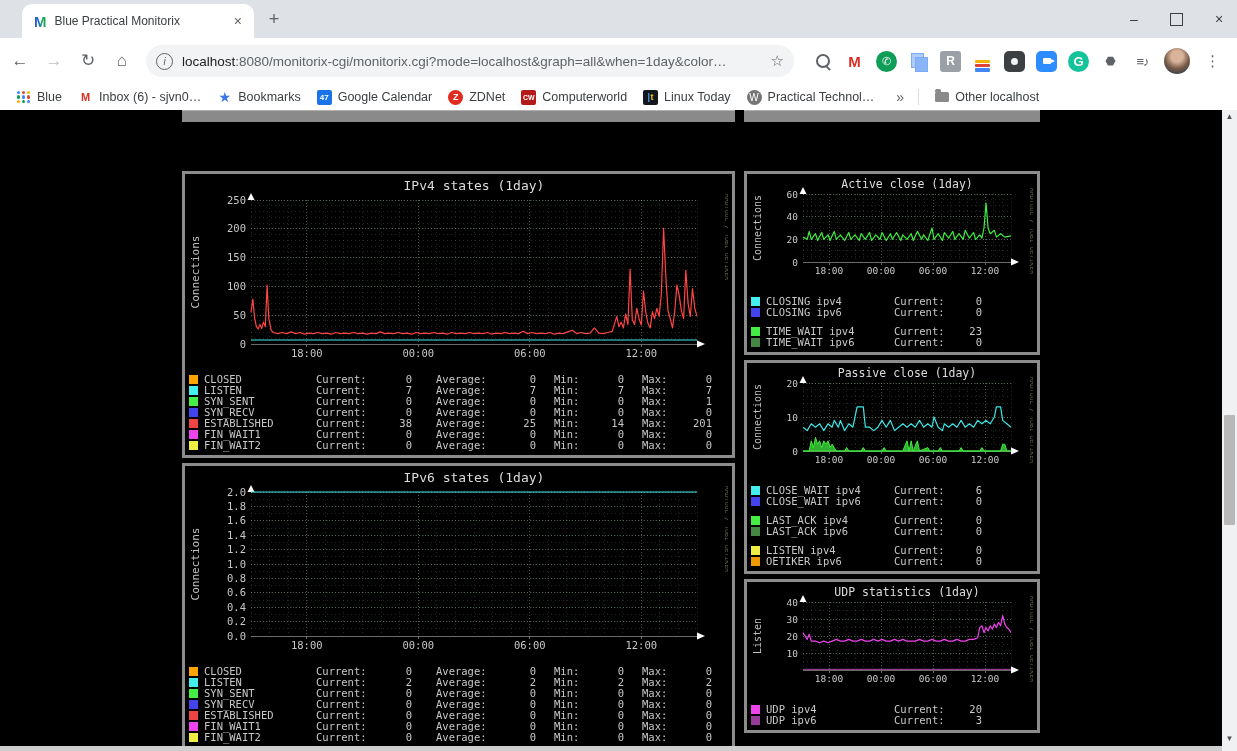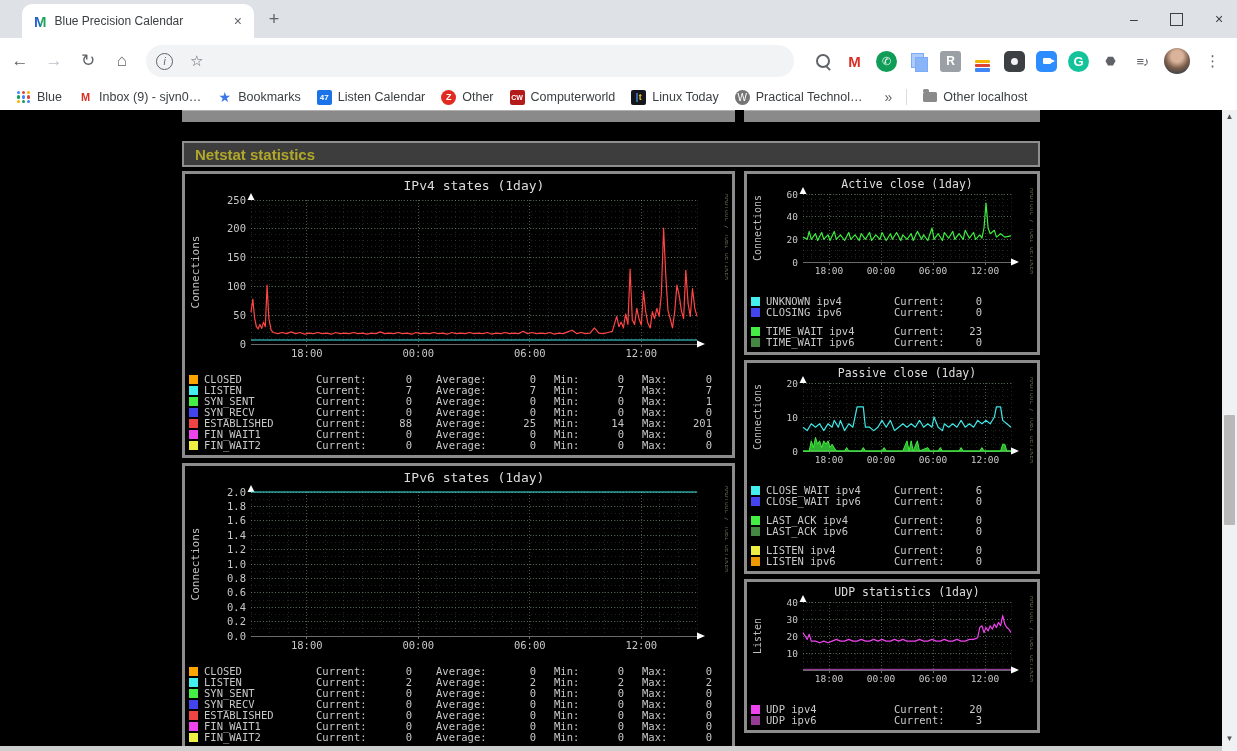--- a/index.html
+++ b/index.html
@@ -110,38 +110,39 @@
   .sb-thumb{position:absolute;left:2px;top:305px;width:11px;height:110px;background:#b8b8b8;border-radius:1px;}
 </style>
 </head>
 <body>
 
 <div class="win">
 
   <div class="titlebar">
     <div class="tab">
       <span class="favicon">M</span>
-      <span class="tab-title">Blue Precision Calendar</span>
+      <span class="tab-title">Blue Practical Monitorix</span>
       <span class="tab-close">×</span>
     </div>
     <div class="newtab">+</div>
     <div class="wincontrols">
       <span class="wc">–</span>
       <span class="wc-max"></span>
       <span class="wc">×</span>
     </div>
   </div>
 
   <div class="toolbar">
     <span class="navbtn">←</span>
     <span class="navbtn disabled">→</span>
     <span class="navbtn">↻</span>
     <span class="navbtn">⌂</span>
     <div class="urlbar">
       <span class="infoicon">i</span>
+      <span class="urltext"><span class="urlhost">localhost</span><span class="urlrest">:8080/monitorix-cgi/monitorix.cgi?mode=localhost&amp;graph=all&amp;when=1day&amp;color…</span></span>
       <span class="staricon">☆</span>
     </div>
     <div class="extrow">
       <span class="ext">
           <span class="searchglass"></span>
         </span>
       <span class="ext gmail">M</span>
       <span class="ext voice">✆</span>
       <span class="ext copyic">
           <span class="pg pg1"></span>
@@ -181,33 +182,33 @@
             <i style="background:#db4437"></i>
             <i style="background:#f4b400"></i>
             <i style="background:#0f9d58"></i>
             <i style="background:#4285f4"></i>
           </span>
         </span>
       <span>Blue</span>
     </span>
     <span class="bm">
         <span class="bmic gmail" style="font-size:11px;">M</span>
-        <span>Inbox (9) - sjvn0…</span>
+        <span>Inbox (6) - sjvn0…</span>
       </span>
     <span class="bm">
         <span class="bmic bmstar">★</span>
         <span>Bookmarks</span>
       </span>
     <span class="bm">
         <span class="bmic gcal">47</span>
-        <span>Listen Calendar</span>
+        <span>Google Calendar</span>
       </span>
     <span class="bm">
         <span class="bmic zdnet">Z</span>
-        <span>Other</span>
+        <span>ZDNet</span>
       </span>
     <span class="bm">
         <span class="bmic cw">CW</span>
         <span>Computerworld</span>
       </span>
     <span class="bm">
         <span class="bmic ltod">
           <b>|</b>
           <span>t</span>
         </span>
@@ -222,23 +223,20 @@
     <span class="bm">
         <span class="folder"></span>
         <span>Other localhost</span>
       </span>
   </div>
 
   <div class="content">
     <div class="prevbar l"></div>
     <div class="prevbar r"></div>
 
-    <div class="sectionheader">
-      <span class="sectiontitle">Netstat statistics</span>
-    </div>
 
     <div class="cols">
       <div class="colL">
         <div class="chart-cell large"><svg viewBox="0 0 539 190" width="100%">
               <line x1="62" y1="166" x2="508" y2="166" class="gmin"></line>
               <line x1="62" y1="160.24" x2="508" y2="160.24" class="gmin"></line>
               <line x1="62" y1="154.48" x2="508" y2="154.48" class="gmin"></line>
               <line x1="62" y1="148.72" x2="508" y2="148.72" class="gmin"></line>
               <line x1="62" y1="142.96" x2="508" y2="142.96" class="gmin"></line>
               <line x1="62" y1="137.2" x2="508" y2="137.2" class="gmin"></line>
@@ -377,21 +375,21 @@
                 <span class="lv" style="width: 34px;">0</span>
                 <span class="lgp" style="width: 18px;"></span>
                 <span class="ll" style="width: 36px;">Max:</span>
                 <span class="lv" style="width: 34px;">0</span>
                 <span class="lgp" style="width: 0px;"></span>
               </div>
               <div class="lrow">
                 <span class="lsw" style="background: rgb(238, 68, 68);"></span>
                 <span class="lname" style="width: 112px;">ESTABLISHED</span>
                 <span class="ll" style="width: 62px;">Current:</span>
-                <span class="lv" style="width: 34px;">88</span>
+                <span class="lv" style="width: 34px;">38</span>
                 <span class="lgp" style="width: 24px;"></span>
                 <span class="ll" style="width: 66px;">Average:</span>
                 <span class="lv" style="width: 34px;">25</span>
                 <span class="lgp" style="width: 18px;"></span>
                 <span class="ll" style="width: 36px;">Min:</span>
                 <span class="lv" style="width: 34px;">14</span>
                 <span class="lgp" style="width: 18px;"></span>
                 <span class="ll" style="width: 36px;">Max:</span>
                 <span class="lv" style="width: 34px;">201</span>
                 <span class="lgp" style="width: 0px;"></span>
@@ -687,21 +685,21 @@
               <line x1="52" y1="84" x2="260" y2="84" class="gax"></line>
               <polygon points="52,9 48.5,16 55.5,16" fill="#fff"></polygon>
               <polygon points="268,84 260,80.5 260,87.5" fill="#fff"></polygon>
               <polyline points="52.0,59.1 56.2,61.3 58.2,53.4 60.3,61.3 64.5,55.7 66.6,62.5 70.7,54.5 72.8,61.3 77.0,56.8 79.0,62.5 83.2,53.4 85.3,61.3 89.4,56.8 93.6,62.5 97.8,54.5 99.8,61.3 104.0,56.8 108.2,62.5 110.2,55.7 114.4,61.3 118.6,54.5 120.6,62.5 124.8,56.8 129.0,61.3 131.0,54.5 135.2,62.5 139.4,55.7 141.4,61.3 145.6,54.5 149.8,62.5 151.8,56.8 156.0,61.3 160.2,55.7 162.2,62.5 166.4,53.4 170.6,61.3 172.6,56.8 176.8,62.5 181.0,50.0 183.0,61.3 187.2,55.7 191.4,62.5 193.4,54.5 197.6,60.2 201.8,53.4 203.8,61.3 208.0,55.7 212.2,61.3 214.2,52.3 218.4,60.2 222.6,54.5 224.6,61.3 228.8,56.8 230.9,60.2 233.0,50.0 235.0,25.1 237.1,50.0 239.2,55.7 243.4,52.3 245.4,59.1 249.6,55.7 253.8,59.1 260.0,57.9" fill="none" stroke="#3dee3d" stroke-width="1.2" stroke-linejoin="round"></polyline>
               <text x="156" y="10" text-anchor="middle" class="ct">Active close  (1day)</text>
               <text x="10" y="50" text-anchor="middle" class="cyl" transform="rotate(-90 10 50)">Connections</text>
               <text x="279" y="10" class="crr" transform="rotate(90 279 10)">RRDTOOL / TOBI OETIKER</text>
             </svg><div class="legend">
               <div class="lrow">
                 <span class="lsw" style="background: rgb(68, 238, 238);"></span>
-                <span class="lname" style="width: 128px;">UNKNOWN ipv4</span>
+                <span class="lname" style="width: 128px;">CLOSING ipv4</span>
                 <span class="ll" style="width: 58px;">Current:</span>
                 <span class="lv" style="width: 30px;">0</span>
                 <span class="lgp" style="width: 0px;"></span>
               </div>
               <div class="lrow">
                 <span class="lsw" style="background: rgb(68, 68, 238);"></span>
                 <span class="lname" style="width: 128px;">CLOSING ipv6</span>
                 <span class="ll" style="width: 58px;">Current:</span>
                 <span class="lv" style="width: 30px;">0</span>
                 <span class="lgp" style="width: 0px;"></span>
@@ -814,21 +812,21 @@
               <div class="lblank"></div>
               <div class="lrow">
                 <span class="lsw" style="background: rgb(238, 238, 68);"></span>
                 <span class="lname" style="width: 128px;">LISTEN ipv4</span>
                 <span class="ll" style="width: 58px;">Current:</span>
                 <span class="lv" style="width: 30px;">0</span>
                 <span class="lgp" style="width: 0px;"></span>
               </div>
               <div class="lrow">
                 <span class="lsw" style="background: rgb(238, 153, 0);"></span>
-                <span class="lname" style="width: 128px;">LISTEN ipv6</span>
+                <span class="lname" style="width: 128px;">OETIKER ipv6</span>
                 <span class="ll" style="width: 58px;">Current:</span>
                 <span class="lv" style="width: 30px;">0</span>
                 <span class="lgp" style="width: 0px;"></span>
               </div>
             </div></div>
         <div class="chart-cell small"><svg viewBox="0 0 282 112" width="100%">
               <line x1="52" y1="84" x2="260" y2="84" class="gmin"></line>
               <line x1="52" y1="75.5" x2="260" y2="75.5" class="gmin"></line>
               <line x1="52" y1="67" x2="260" y2="67" class="gmin"></line>
               <line x1="52" y1="58.5" x2="260" y2="58.5" class="gmin"></line>

